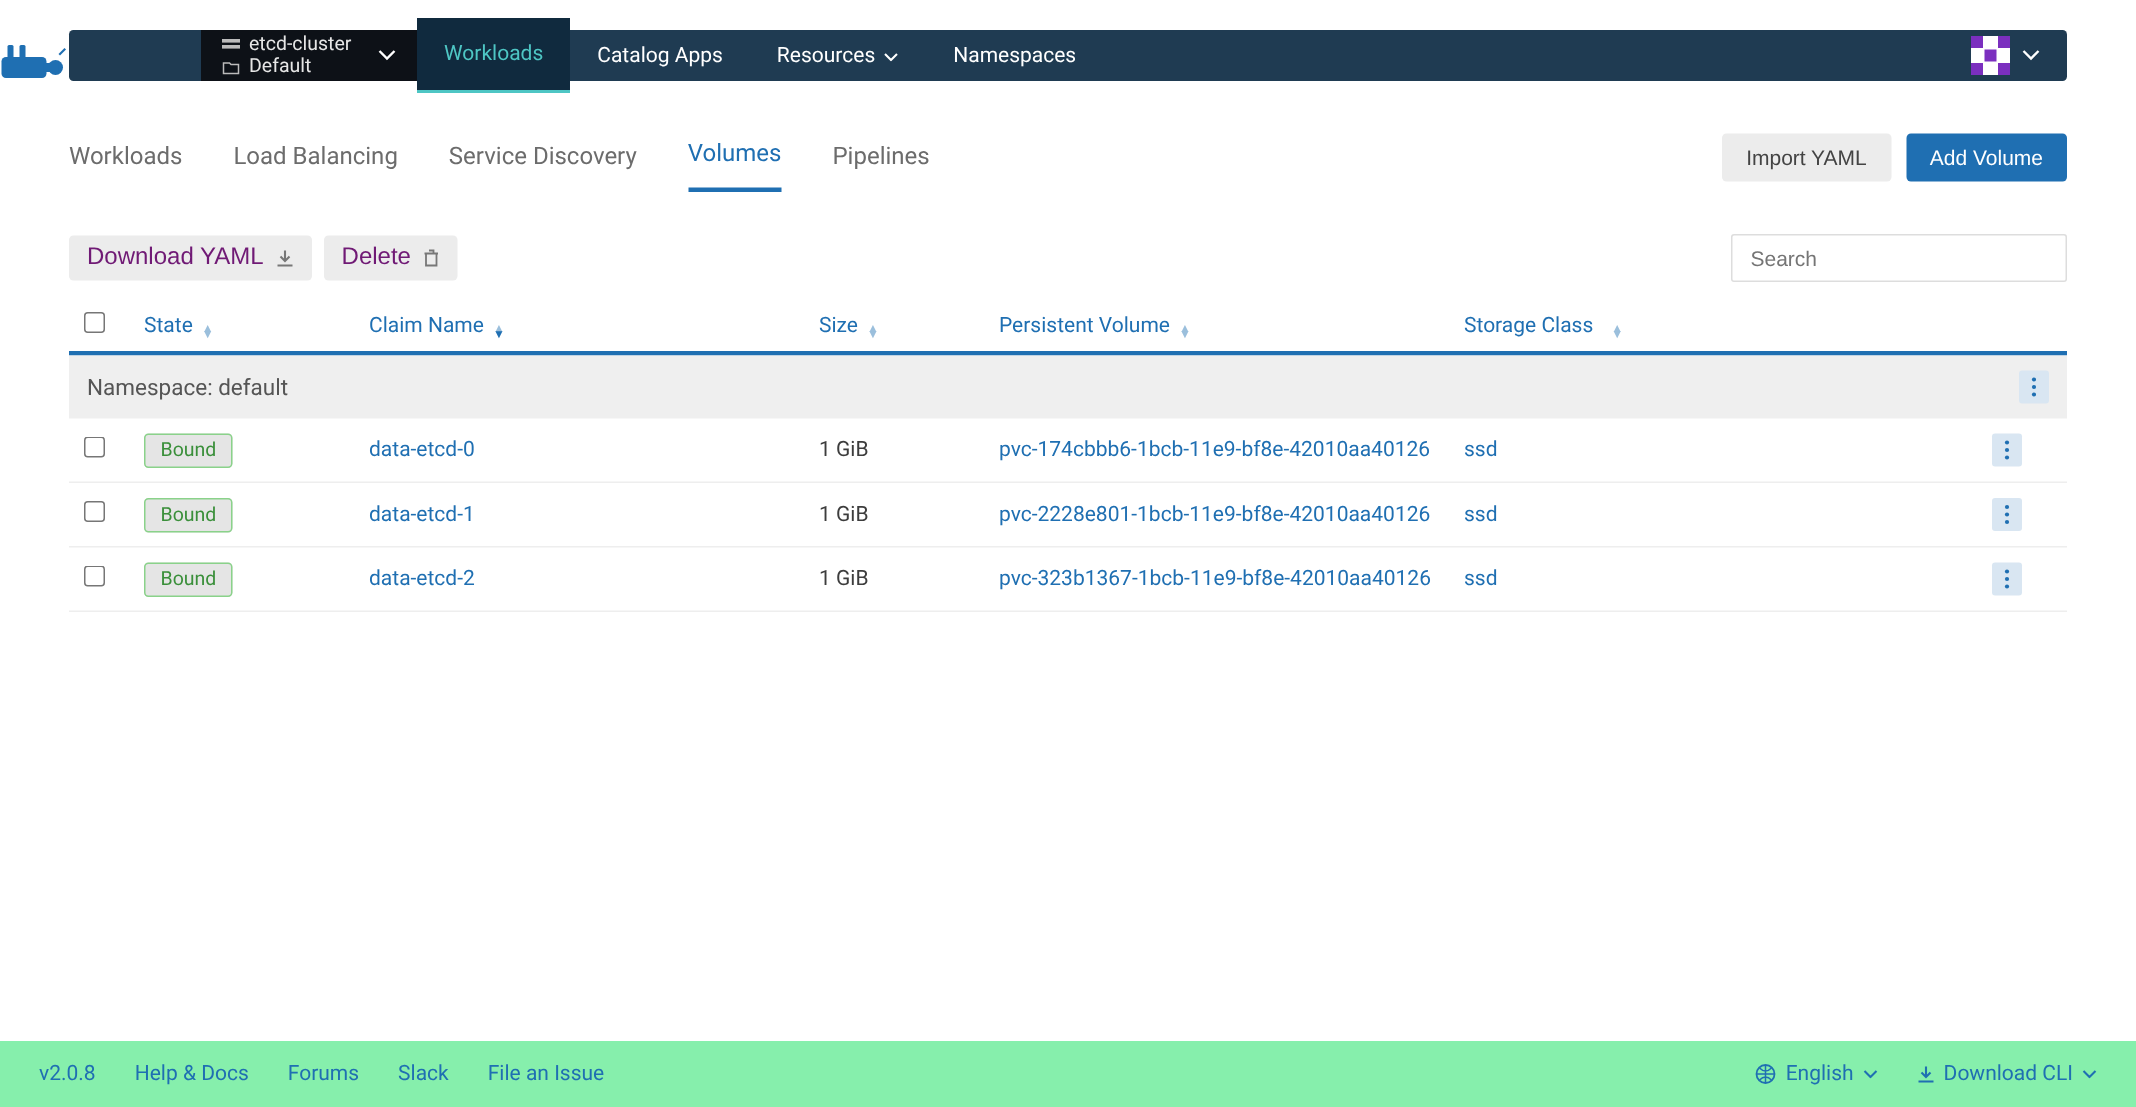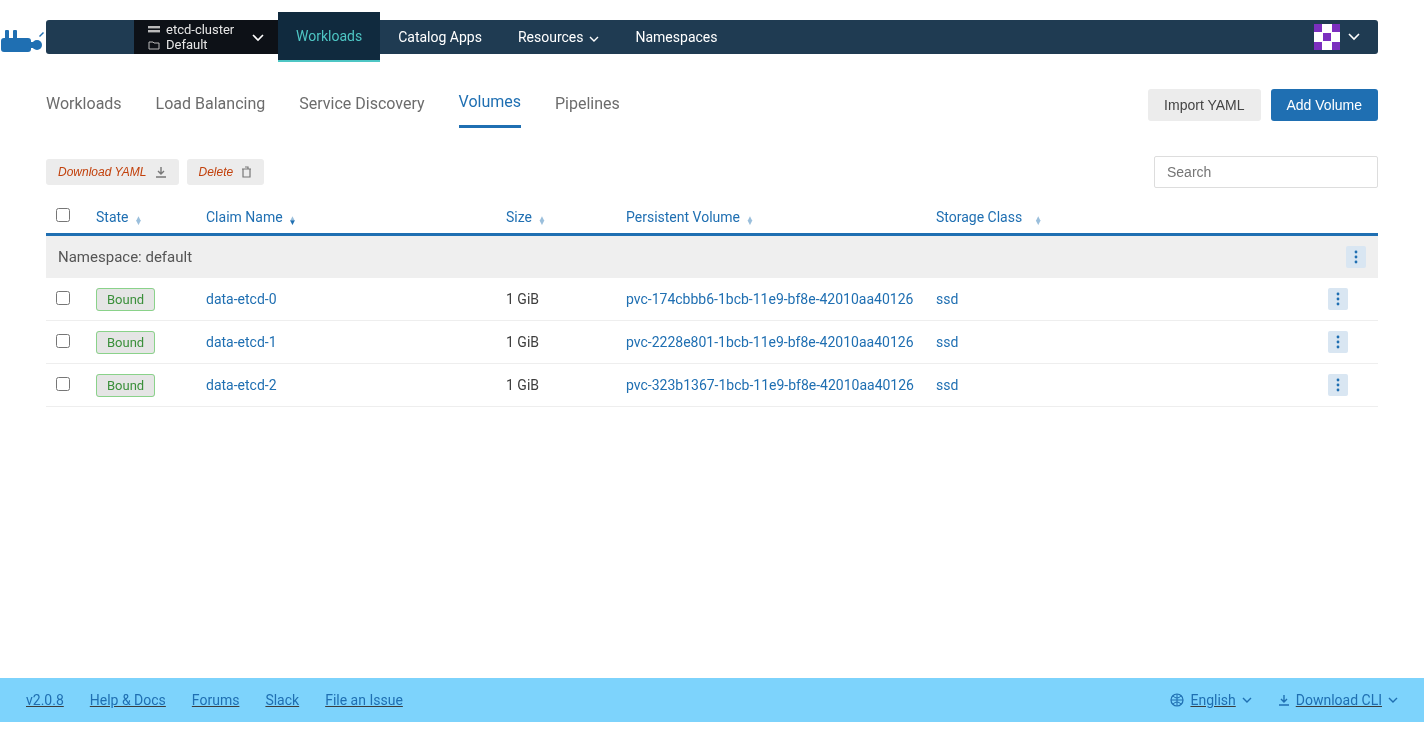--- a/index.html
+++ b/index.html
@@ -45,47 +45,47 @@
 .page { padding: 0 46px; }
 .subtabs { display:flex; align-items:center; border-bottom: none; margin-top:28px; gap: 34px; }
 .subtab { padding: 10px 0 14px 0; color:#6c6c6c; font-size:16px; cursor:pointer; }
 .subtab.active { color:#1f6fb2; border-bottom:3px solid #1f6fb2; }
 .subtabs-right { margin-left:auto; display:flex; gap:10px; }
 .btn { padding: 8px 16px; border-radius:3px; font-size:14px; cursor:pointer; border:none; }
 .btn-light { background:#ececec; color:#444; }
 .btn-primary { background:#1f6fb2; color:#fff; }
 
 .toolbar { display:flex; align-items:center; margin-top:28px; gap:8px; }
-.tool-btn { background:#ececec; color:#c2410c; padding:6px 12px; border-radius:3px; display:flex; align-items:center; gap:8px; border:none; font-size:12px;font-style:italic; }
+.tool-btn { background:#ececec; color:#701a75; padding:6px 12px; border-radius:3px; display:flex; align-items:center; gap:8px; border:none; font-size:16px; }
 .search-box { margin-left:auto; }
 .search-box input { border:1px solid #ddd; padding:7px 12px; width:224px; font-size:14px; border-radius:2px; }
 
 .table { margin-top:12px; }
 .thead { display:flex; align-items:center; padding: 8px 10px; border-bottom:3px solid #1f6fb2; }
 .th { color:#1f6fb2; font-size:14px; display:flex; align-items:flex-end; gap:6px; }
 .col-cb { width:40px; }
 .col-state { width:110px; }
-.col-claim { width:300px; }
+.col-claim { width:300px;margin-left:40px; }
 .col-size { width:120px; }
 .col-pv { width:310px; }
 .col-sc { flex:1;gap:12px; }
 .col-act { width:40px; text-align:right; }
 .sort-ic { display:inline-flex; flex-direction:column; line-height:4px; font-size:8px; color:#9bbfdc;}
 .sort-ic.active .down{ color:#1f6fb2;}
 
 .ns-row { background:#efefef; padding:10px 12px; display:flex; align-items:center; color:#555; font-size:15px; }
 .ns-row .kebab { margin-left:auto; }
 
 .trow { display:flex; align-items:center; padding:10px 10px; border-bottom:1px solid #eee; }
 .badge { border:1px solid #8ad28a; background:#e5e5e5; color:#3a8f3a; padding:3px 10px; border-radius:3px; font-size:13px; }
 .link { color:#1f6fb2; }
 .kebab { width:20px; height:22px; background:#d9e6f2; display:flex; align-items:center; justify-content:center; border-radius:2px; cursor:pointer;}
 .kebab svg circle { fill:#1f6fb2; }
 
-.footer { position:fixed; bottom:16px; left:0; right:0; background:#7dd3fc; padding:14px 26px; display:flex; align-items:center; gap:26px; font-size:14px;text-decoration:underline; }
+.footer { position:fixed; bottom:0; left:0; right:0; background:#86efac; padding:14px 26px; display:flex; align-items:center; gap:26px; font-size:14px; }
 .footer .ver { color:#1f6fb2; }
 .footer a { color:#1f6fb2; }
 .footer-right { margin-left:auto; display:flex; gap:26px; align-items:center;}
 .footer-right .item{ color:#1f6fb2; display:flex; align-items:center; gap:6px;}
 
 input[type=checkbox]{ width:14px; height:14px; }
 </style>
 </head>
 <body>
 

